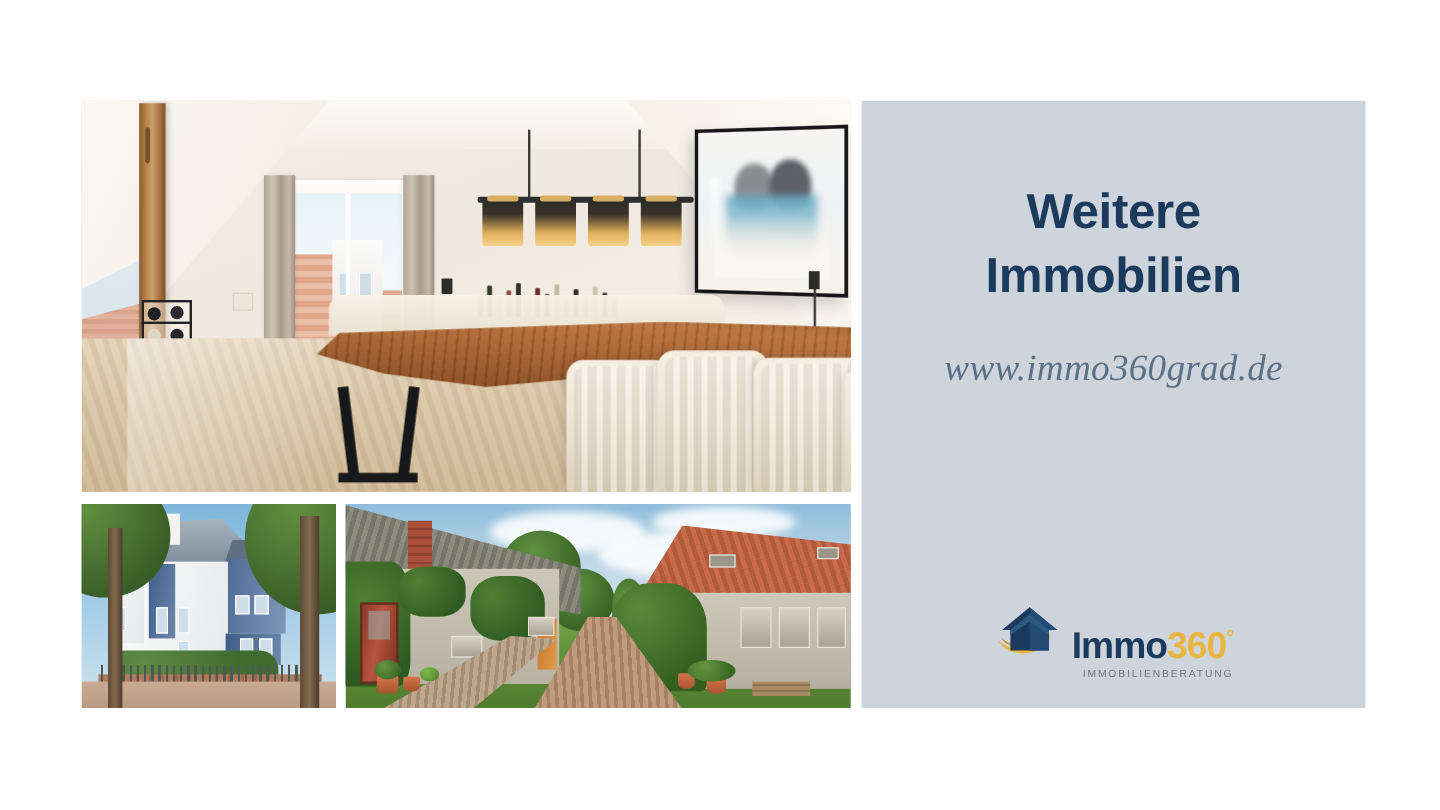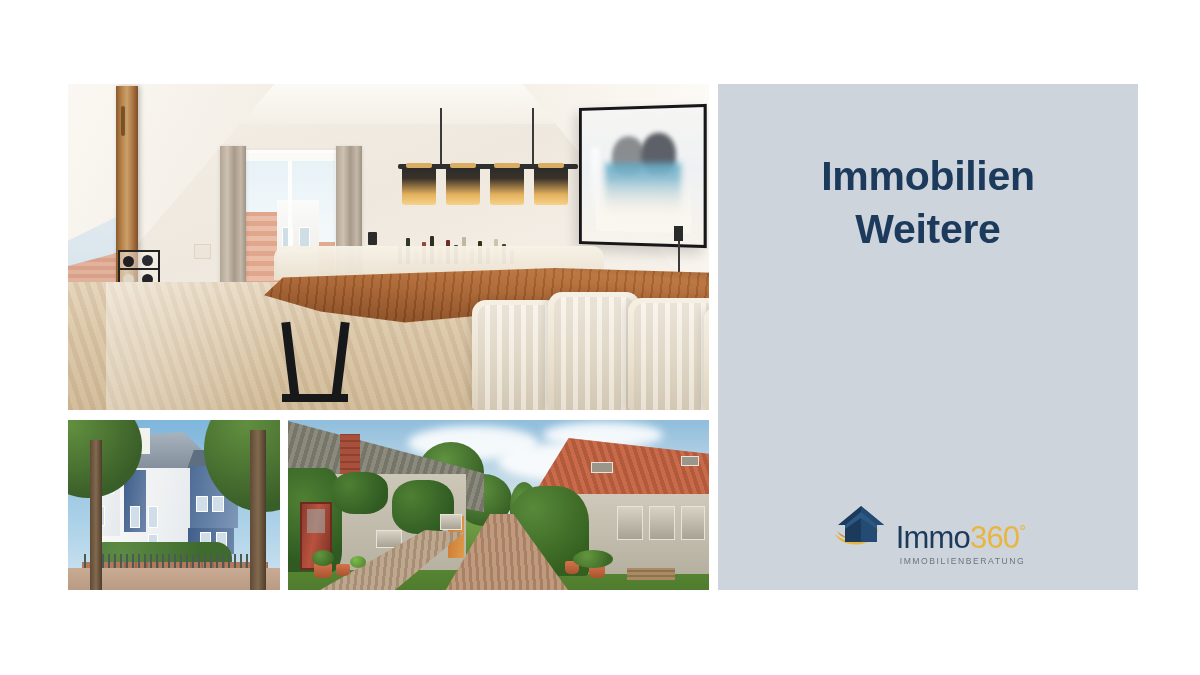--- a/index.html
+++ b/index.html
@@ -445,21 +445,21 @@
     letter-spacing: .2px;
   }
   
   #logo{
     position:absolute; left:0; right:0; top:400px;
     display:flex; justify-content:center; align-items:center; gap:9px;
   }
   #logo-mark{ position:relative; width:56px; height:48px; flex:0 0 auto; }
   #logo-text{ position:relative; }
   #logo-wordmark{
-    font-size:31px; font-weight:normal; line-height:1;
+    font-size:31px; font-weight:bold; line-height:1;
     letter-spacing:-0.8px;
     margin-top:38px;
   }
   #logo-immo{ color:#1b3a5c; }
   #logo-360{ color:#e8b640; }
   #logo-deg{ color:#e8b640; font-size:17px; vertical-align:super; }
   #logo-sub{
     margin-top:3px; font-size:8.6px; letter-spacing:1.55px;
     color:#6a7480; font-weight:normal; text-align:right;
   }
@@ -652,24 +652,25 @@
     <div class="bush-small" style="left:62px;bottom:22px;width:16px;height:12px;background:radial-gradient(circle at 35% 30%,#7dba4a,#4c7f2c)"></div>
     <div class="pot" style="right:130px;bottom:16px;width:14px;height:13px"></div>
     <div class="pot" style="right:104px;bottom:12px;width:16px;height:14px"></div>
     <div class="bush-small" style="right:96px;bottom:22px;width:40px;height:18px"></div>
     <div class="bench"></div>
   </div>
 
   <div id="info-panel" style="--panel: #ced4dc;">
 
     <div id="headline" style="color: rgb(27, 58, 92);">
+      <span>Weitere</span>
       <span>Immobilien</span>
-      <span>Weitere</span>
-    </div>
-
+    </div>
+
+    <div id="url-line" style="color: rgb(93, 112, 134);">www.immo360grad.de</div>
 
     <div id="logo">
       <div id="logo-mark">
         <svg viewBox="0 0 56 48" width="56" height="48" aria-hidden="true">
           <path d="M4 33 C8 42 22 46 34 42 C44 38.5 48 31 47 26 C46.5 32 41 38 31 40 C20 42 11 39 4 33 Z" fill="#e8b640"></path>
           <path d="M6 30 C9 36 17 39 24 38 C17 37 10 34 6 30 Z" fill="#c99428"></path>
           <path d="M30 5 L53 24 L46 24 L46 41 L14 41 L14 24 L7 24 Z" fill="#1b3a5c"></path>
           <path d="M30 5 L53 24 L46 24 L46 41 L30 41 Z" fill="#234b74"></path>
           <path d="M14 24 L30 11 L46 24 L46 28 L30 17 L14 28 Z" fill="#2c5982"></path>
         </svg>

